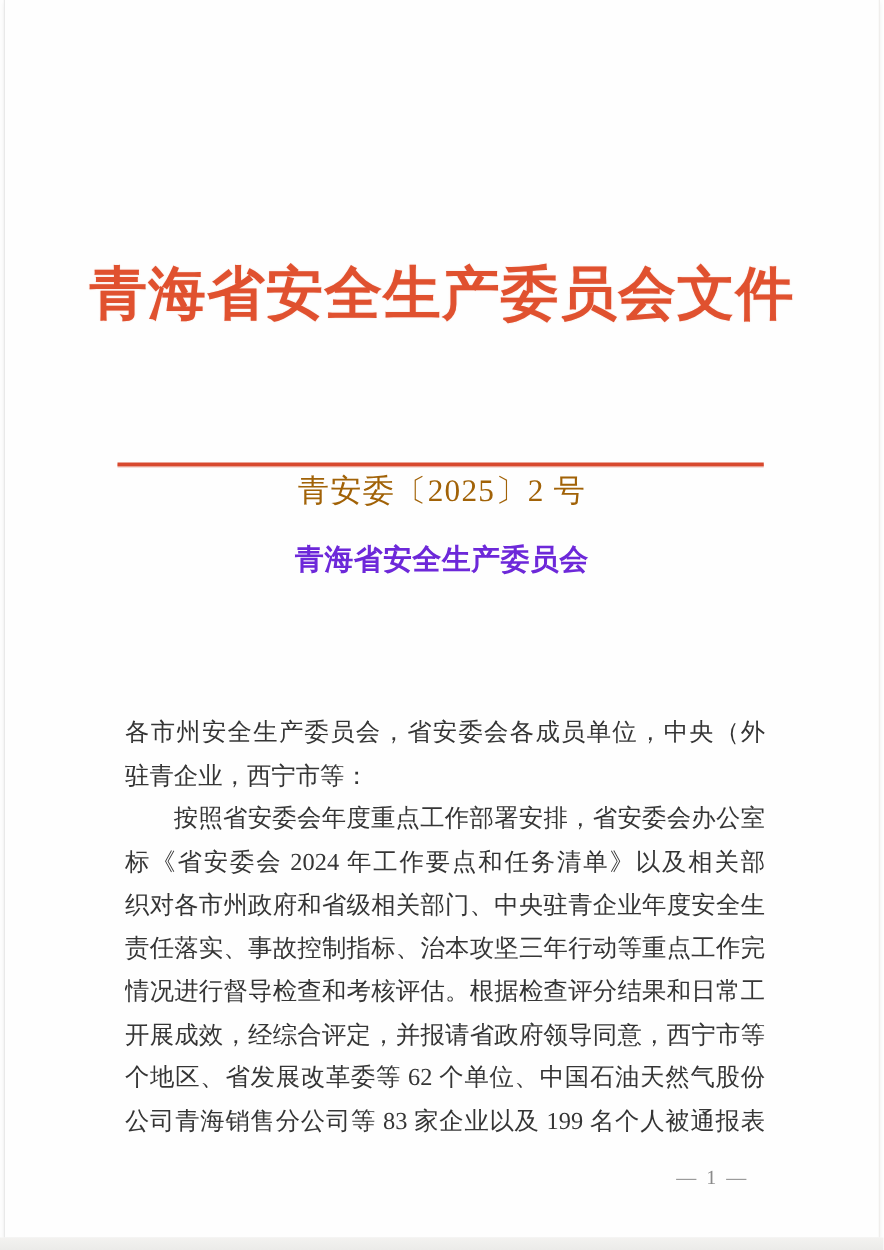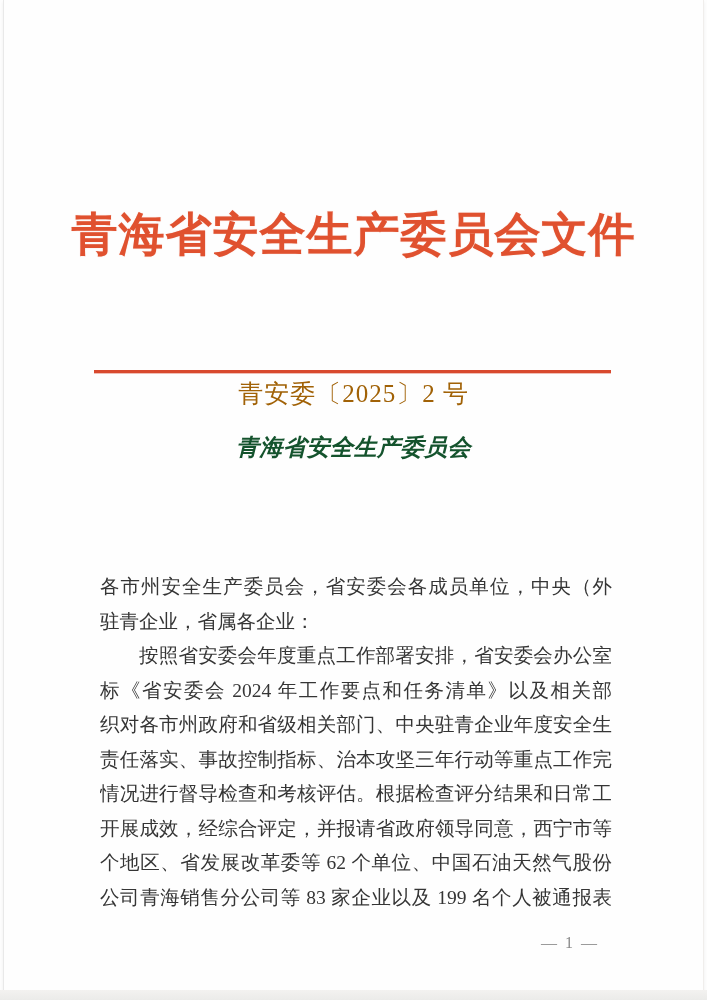--- a/index.html
+++ b/index.html
@@ -72,23 +72,22 @@
   }
   .doc-title {
     position: absolute;
     top: 430px;
     left: 0;
     width: 100%;
     text-align: center;
     font-weight: bold;
     font-size: 23px;
     line-height: 35px;
-    color: #14532d;
+    color: #6d28d9;
     letter-spacing: 0.5px;
-    font-style: italic;
   }
   .body-block {
     position: absolute;
     top: 570px;
     left: 100px;
     width: 512px;
     font-size: 19.5px;
     line-height: 34.5px;
     color: #353535;
   }
@@ -131,21 +130,21 @@
   <div class="doc-number">青安委〔2025〕2 号</div>
 
   <div class="red-line"></div>
 
   <div class="doc-title">
     <div>青海省安全生产委员会</div>
   </div>
 
   <div class="body-block">
     <div class="bline jline">各市州安全生产委员会，省安委会各成员单位，中央（外省）</div>
-    <div class="bline">驻青企业，省属各企业：</div>
+    <div class="bline">驻青企业，西宁市等：</div>
     <div class="bline jline indent">按照省安委会年度重点工作部署安排，省安委会办公室对</div>
     <div class="bline jline">标《省安委会 2024 年工作要点和任务清单》以及相关部署，组</div>
     <div class="bline jline">织对各市州政府和省级相关部门、中央驻青企业年度安全生产</div>
     <div class="bline jline">责任落实、事故控制指标、治本攻坚三年行动等重点工作完成</div>
     <div class="bline jline">情况进行督导检查和考核评估。根据检查评分结果和日常工作</div>
     <div class="bline jline">开展成效，经综合评定，并报请省政府领导同意，西宁市等 3</div>
     <div class="bline jline">个地区、省发展改革委等 62 个单位、中国石油天然气股份有限</div>
     <div class="bline jline">公司青海销售分公司等 83 家企业以及 199 名个人被通报表扬为</div>
   </div>
 

